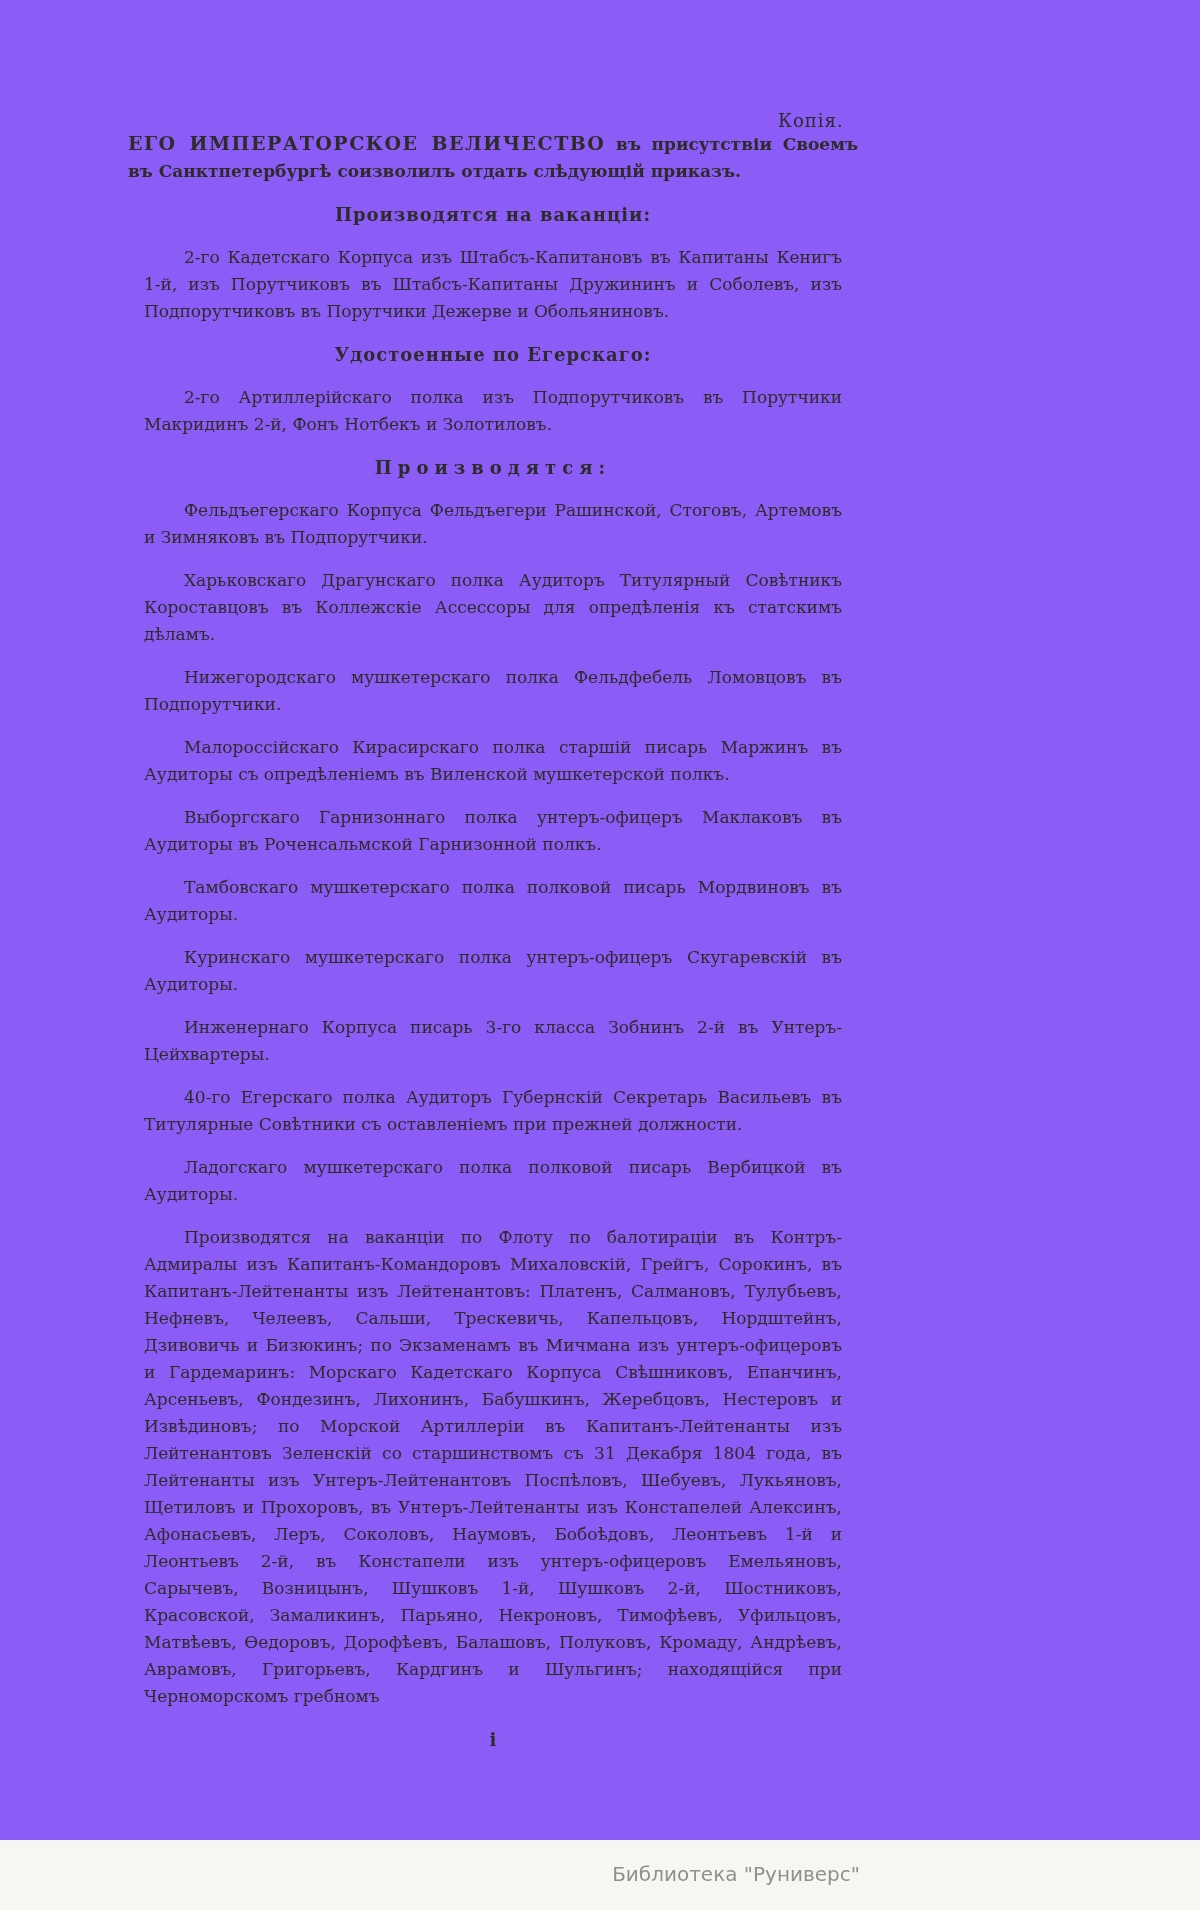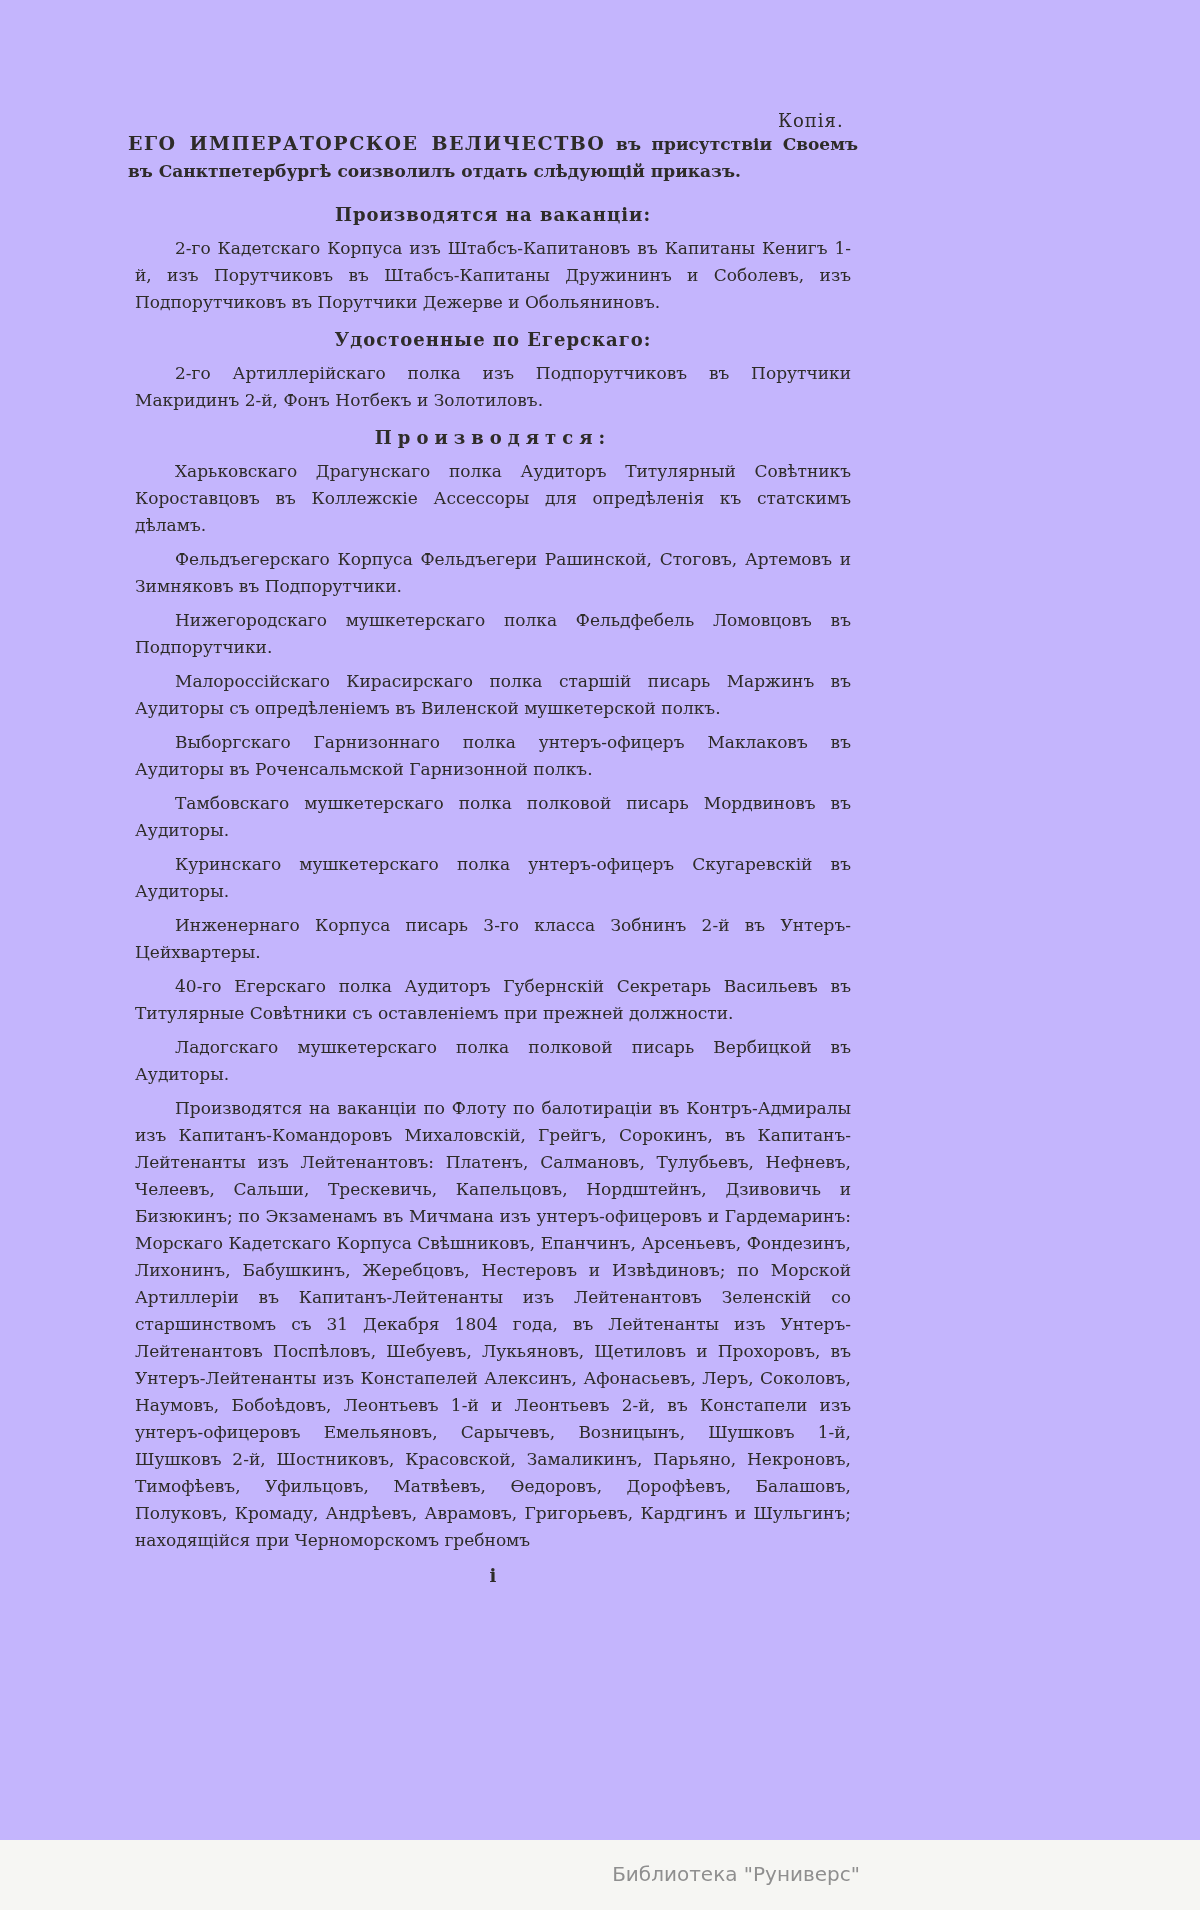--- a/index.html
+++ b/index.html
@@ -5,21 +5,21 @@
   html, body {
     margin: 0;
     padding: 0;
     background: #ffffff;
   }
   .page {
     position: relative;
     width: 1200px;
     height: 1910px;
     margin: 0 auto;
-    background: #c4b5fd;
+    background: #8b5cf6;
     overflow: hidden;
     font-family: "DejaVu Serif", "Liberation Serif", serif;
     color: #2e2c28;
   }
   .copy-label {
     position: absolute;
     top: 110px;
     left: 778px;
     font-size: 18px;
     letter-spacing: 1px;
@@ -45,21 +45,21 @@
     margin: 10px 0 6px 0;
     text-align: center;
     font-weight: bold;
     font-size: 18px;
     letter-spacing: 1px;
   }
   .section-heading.spaced {
     letter-spacing: 6px;
   }
   .para {
-    margin: 7px;
+    margin: 16px;
     text-indent: 40px;
   }
   .catchword {
     margin-top: 8px;
     text-align: center;
     font-weight: bold;
     font-size: 18px;
   }
   .footer-band {
     position: absolute;
@@ -95,22 +95,22 @@
     <h3 class="section-heading">Производятся на ваканціи:</h3>
 
     <p class="para">2-го Кадетскаго Корпуса изъ Штабсъ-Капитановъ въ Капитаны Кенигъ 1-й, изъ Порутчиковъ въ Штабсъ-Капитаны Дружининъ и Соболевъ, изъ Подпорутчиковъ въ Порутчики Дежерве и Обольяниновъ.</p>
 
     <h3 class="section-heading">Удостоенные по Егерскаго:</h3>
 
     <p class="para">2-го Артиллерійскаго полка изъ Подпорутчиковъ въ Порутчики Макридинъ 2-й, Фонъ Нотбекъ и Золотиловъ.</p>
 
     <h3 class="section-heading spaced">Производятся:</h3>
 
+    <p class="para">Фельдъегерскаго Корпуса Фельдъегери Рашинской, Стоговъ, Артемовъ и Зимняковъ въ Подпорутчики.</p>
     <p class="para">Харьковскаго Драгунскаго полка Аудиторъ Титулярный Совѣтникъ Короставцовъ въ Коллежскіе Ассессоры для опредѣленія къ статскимъ дѣламъ.</p>
-    <p class="para">Фельдъегерскаго Корпуса Фельдъегери Рашинской, Стоговъ, Артемовъ и Зимняковъ въ Подпорутчики.</p>
     <p class="para">Нижегородскаго мушкетерскаго полка Фельдфебель Ломовцовъ въ Подпорутчики.</p>
     <p class="para">Малороссійскаго Кирасирскаго полка старшій писарь Маржинъ въ Аудиторы съ опредѣленіемъ въ Виленской мушкетерской полкъ.</p>
     <p class="para">Выборгскаго Гарнизоннаго полка унтеръ-офицеръ Маклаковъ въ Аудиторы въ Роченсальмской Гарнизонной полкъ.</p>
     <p class="para">Тамбовскаго мушкетерскаго полка полковой писарь Мордвиновъ въ Аудиторы.</p>
     <p class="para">Куринскаго мушкетерскаго полка унтеръ-офицеръ Скугаревскій въ Аудиторы.</p>
     <p class="para">Инженернаго Корпуса писарь 3-го класса Зобнинъ 2-й въ Унтеръ-Цейхвартеры.</p>
     <p class="para">40-го Егерскаго полка Аудиторъ Губернскій Секретарь Васильевъ въ Титулярные Совѣтники съ оставленіемъ при прежней должности.</p>
     <p class="para">Ладогскаго мушкетерскаго полка полковой писарь Вербицкой въ Аудиторы.</p>
     <p class="para">Производятся на ваканціи по Флоту по балотираціи въ Контръ-Адмиралы изъ Капитанъ-Командоровъ Михаловскій, Грейгъ, Сорокинъ, въ Капитанъ-Лейтенанты изъ Лейтенантовъ: Платенъ, Салмановъ, Тулубьевъ, Нефневъ, Челеевъ, Сальши, Трескевичь, Капельцовъ, Нордштейнъ, Дзивовичь и Бизюкинъ; по Экзаменамъ въ Мичмана изъ унтеръ-офицеровъ и Гардемаринъ: Морскаго Кадетскаго Корпуса Свѣшниковъ, Епанчинъ, Арсеньевъ, Фондезинъ, Лихонинъ, Бабушкинъ, Жеребцовъ, Нестеровъ и Извѣдиновъ; по Морской Артиллеріи въ Капитанъ-Лейтенанты изъ Лейтенантовъ Зеленскій со старшинствомъ съ 31 Декабря 1804 года, въ Лейтенанты изъ Унтеръ-Лейтенантовъ Поспѣловъ, Шебуевъ, Лукьяновъ, Щетиловъ и Прохоровъ, въ Унтеръ-Лейтенанты изъ Констапелей Алексинъ, Афонасьевъ, Леръ, Соколовъ, Наумовъ, Бобоѣдовъ, Леонтьевъ 1-й и Леонтьевъ 2-й, въ Констапели изъ унтеръ-офицеровъ Емельяновъ, Сарычевъ, Возницынъ, Шушковъ 1-й, Шушковъ 2-й, Шостниковъ, Красовской, Замаликинъ, Парьяно, Некроновъ, Тимофѣевъ, Уфильцовъ, Матвѣевъ, Ѳедоровъ, Дорофѣевъ, Балашовъ, Полуковъ, Кромаду, Андрѣевъ, Аврамовъ, Григорьевъ, Кардгинъ и Шульгинъ; находящійся при Черноморскомъ гребномъ</p>
 

